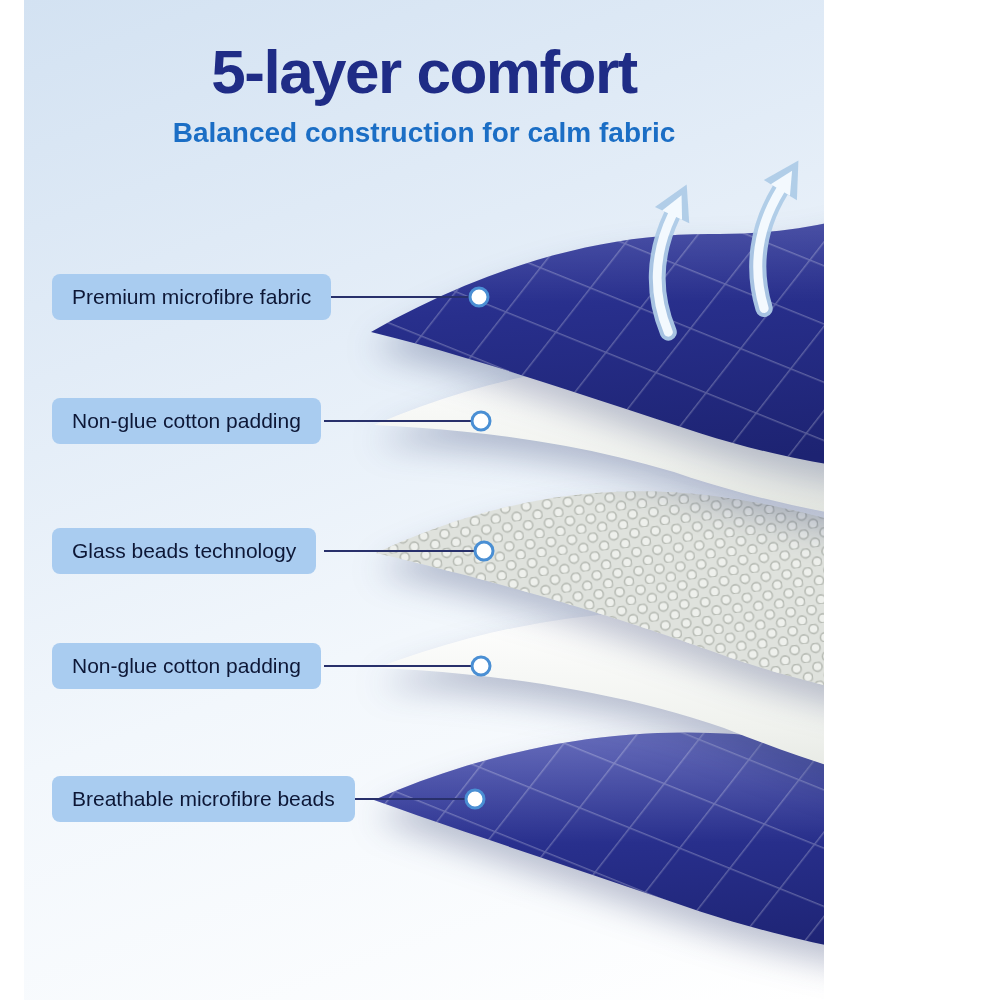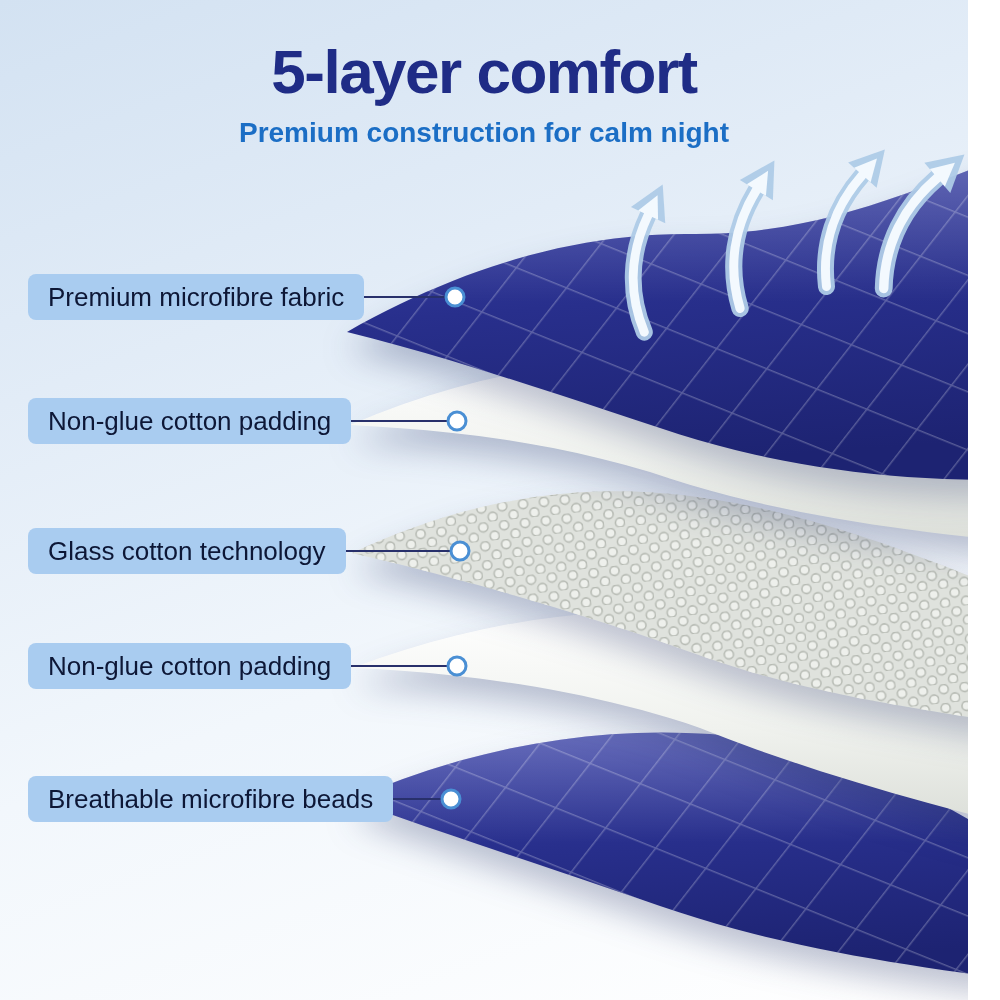--- a/index.html
+++ b/index.html
@@ -1,46 +1,47 @@
 <!DOCTYPE html>
 <html><head>
 <meta charset="utf-8">
 <style>
   html,body{margin:0;padding:0;}
   .page{
-    position:relative;width:968px;height:1000px;overflow:hidden;
+    position:relative;width:800px;height:1000px;overflow:hidden;
     background:linear-gradient(160deg,#d3e2f2 0%,#e2ecf7 30%,#f2f7fc 60%,#ffffff 100%);
     font-family:"Liberation Sans",sans-serif;
+    margin-left:24px;
   }
   .header{position:absolute;top:36px;left:0;right:0;text-align:center;z-index:3;}
   .title{margin:0;font-size:62px;font-weight:800;letter-spacing:-1.5px;color:#1f2c86;}
   .subtitle{margin:10px 0 0;font-size:28px;font-weight:600;color:#1b6ec5;}
   svg.diagram{position:absolute;left:0;top:0;width:1000px;height:1000px;z-index:1;}
   .pill{
     position:absolute;left:28px;height:46px;display:flex;align-items:center;
     padding:0 20px;background:#a9ccf0;border-radius:8px;
-    font-size:26px;color:#0d1736;white-space:nowrap;z-index:2;
+    font-size:21px;color:#0d1736;white-space:nowrap;z-index:2;
   }
   .p1{top:274px}.p2{top:398px}.p3{top:528px}.p4{top:643px}.p5{top:776px}
   .sheet{filter:drop-shadow(0 18px 16px rgba(25,40,95,.28));}
   .arrow-outer{fill:none;stroke:#aecbe7;stroke-width:17;stroke-linecap:round;opacity:.95;}
   .arrow-inner{fill:none;stroke:#f3f9fe;stroke-width:9;stroke-linecap:round;}
   .arrow-head-outer{fill:#aecbe7;opacity:.95;}
   .arrow-head-inner{fill:#f3f9fe;}
   .leader{stroke:#28306b;stroke-width:2.2;}
   .dot{fill:#ffffff;stroke:#4a8fd4;stroke-width:3;}
 </style>
 </head>
 <body>
 
 <div class="page">
 
   <div class="header">
     <h1 class="title">5-layer comfort</h1>
-    <p class="subtitle">Premium construction for calm night</p>
+    <p class="subtitle">Balanced construction for calm fabric</p>
   </div>
 
   <svg class="diagram" viewBox="0 0 1000 1000">
     <defs>
       <linearGradient id="navyGrad" x1="0" y1="0" x2="0.15" y2="1">
         <stop offset="0" stop-color="#3d45aa"></stop>
         <stop offset="0.5" stop-color="#282f8c"></stop>
         <stop offset="1" stop-color="#1d2372"></stop>
       </linearGradient>
       <linearGradient id="navySheen" x1="0" y1="0" x2="0" y2="1">
@@ -118,17 +119,17 @@
       <circle class="dot" cx="455" cy="297" r="9"></circle>
       <circle class="dot" cx="457" cy="421" r="9"></circle>
       <circle class="dot" cx="460" cy="551" r="9"></circle>
       <circle class="dot" cx="457" cy="666" r="9"></circle>
       <circle class="dot" cx="451" cy="799" r="9"></circle>
     </g>
   </svg>
 
   <div class="pill p1">Premium microfibre fabric</div>
   <div class="pill p2">Non-glue cotton padding</div>
-  <div class="pill p3">Glass cotton technology</div>
+  <div class="pill p3">Glass beads technology</div>
   <div class="pill p4">Non-glue cotton padding</div>
   <div class="pill p5">Breathable microfibre beads</div>
 
 </div>
 
 </body></html>

